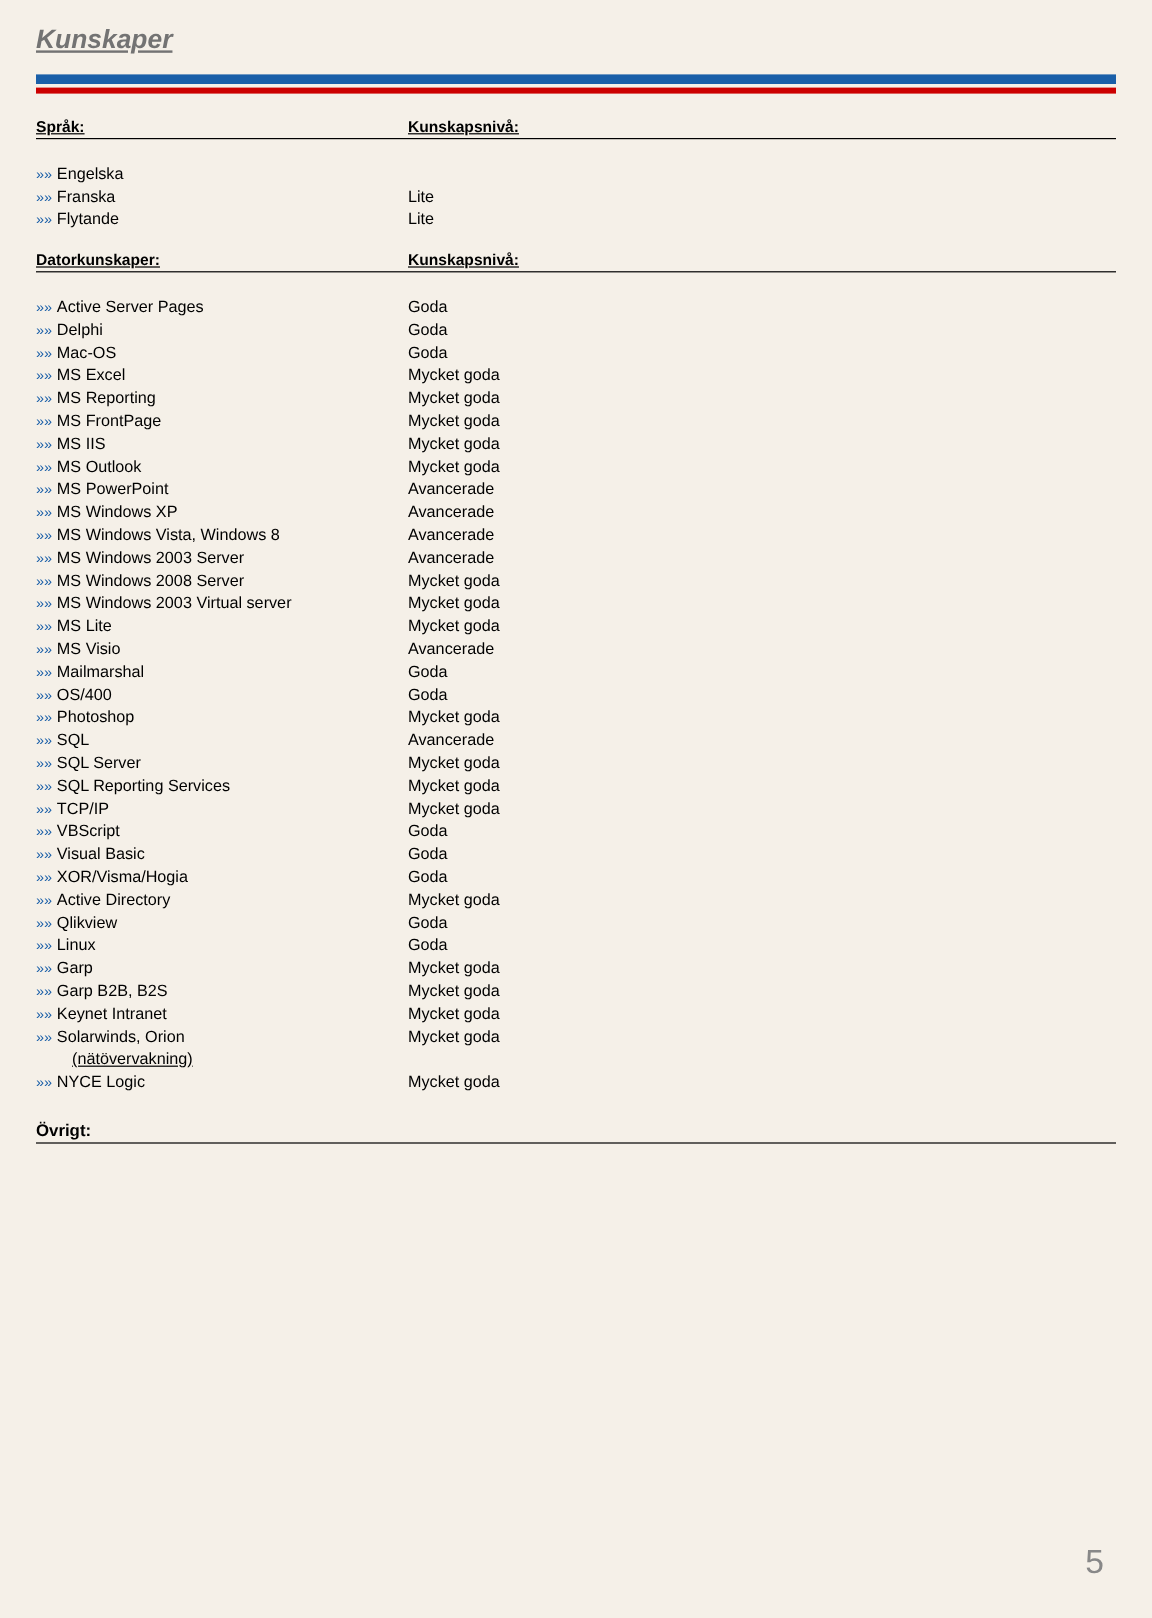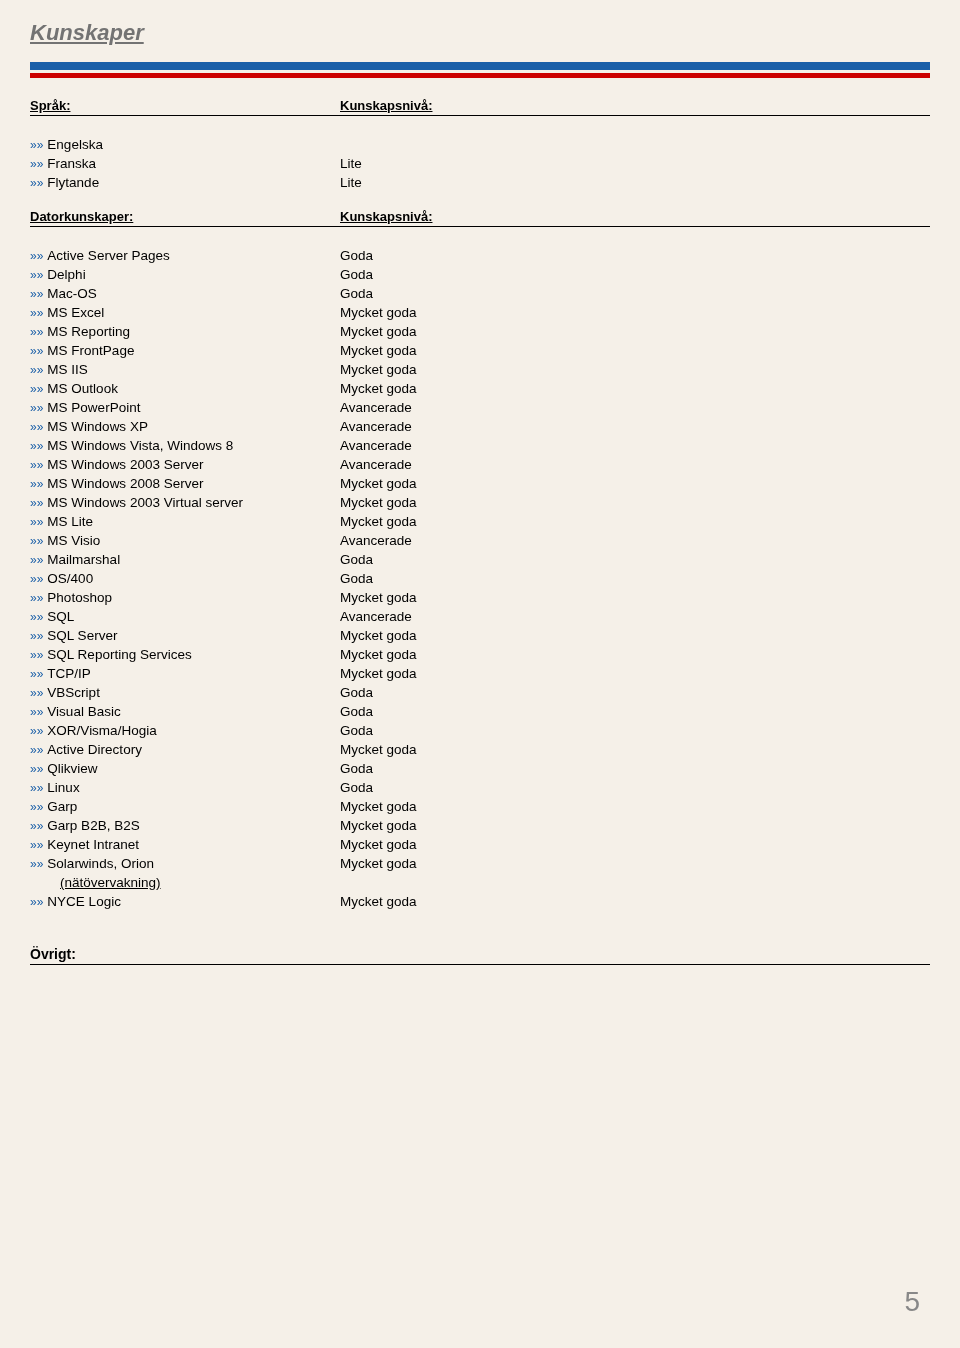--- a/index.html
+++ b/index.html
@@ -89,21 +89,21 @@
     }
 
     .chevron {
       color: #1a5fa8;
       font-size: 12px;
       margin-right: 4px;
       display: inline-block;
     }
 
     .ovrigt-section {
-      margin-top: 36px;
+      margin-top: 24px;
     }
 
     .ovrigt-header {
       border-bottom: 1px solid #000;
       padding-bottom: 2px;
       margin-bottom: 8px;
       font-weight: bold;
       font-size: 14px;
     }
 

